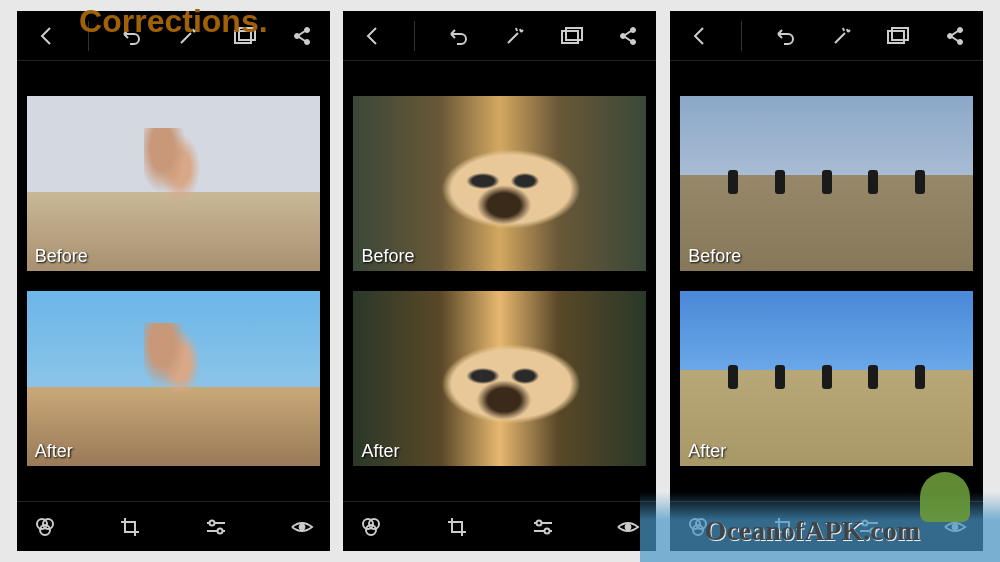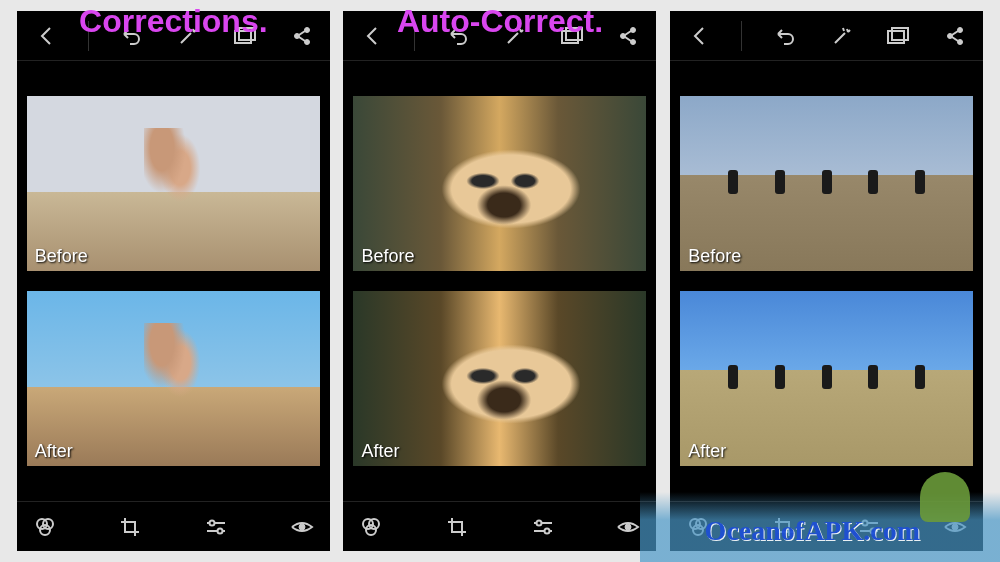--- a/index.html
+++ b/index.html
@@ -27,21 +27,21 @@
       flex-direction: column;
       position: relative;
     }
     .header-text {
       position: absolute;
       top: -8px;
       left: 50%;
       transform: translateX(-50%);
       font-size: 32px;
       font-weight: bold;
-      color: #d946ef;
+      color: #a16207;
       white-space: nowrap;
     }
     .top-toolbar, .bottom-toolbar {
       height: 50px;
       display: flex;
       justify-content: space-between;
       align-items: center;
       padding: 0 14px;
     }
     .top-toolbar {
@@ -143,21 +143,21 @@
                   radial-gradient(ellipse at 45% 70%, #3a2a1a 15%, transparent 25%),
                   radial-gradient(ellipse, #e8c898 60%, transparent 70%);
       border-radius: 50%;
     }
     .watermark {
       position: absolute;
       bottom: 15px;
       right: 80px;
       font-family: cursive;
       font-size: 28px;
-      color: #1d4ed8;
+      color: #404040;
       font-weight: bold;
       opacity: 0.9;
       z-index: 100;
       text-shadow: 1px 1px 0 #fff;
     }
     .watermark-wave {
       position: absolute;
       bottom: 0;
       right: 0;
       width: 360px;
@@ -248,21 +248,20 @@
     <div class="toolbar-icon">
       <svg width="24" height="16" viewBox="0 0 24 16">
           <path d="M2 8 Q12 0 22 8 Q12 16 2 8" fill="none" stroke-width="2"></path>
           <circle cx="12" cy="8" r="3"></circle>
         </svg>
     </div>
   </div>
 </div>
 
 <div class="panel">
-  <div class="header-text">Auto-Correct.</div>
   <div class="top-toolbar">
     <div class="toolbar-icon">
       <svg width="14" height="20" viewBox="0 0 14 20">
           <path d="M12 2 L4 10 L12 18" stroke-width="2" fill="none"></path>
         </svg>
     </div>
     <div class="toolbar-divider"></div>
     <div class="toolbar-icon">
       <svg width="22" height="20" viewBox="0 0 22 20">
           <path d="M4 8 L8 4 M4 8 L8 12 M4 8 L14 8 A5 5 0 0 1 14 18 L10 18" stroke-width="2" fill="none"></path>

